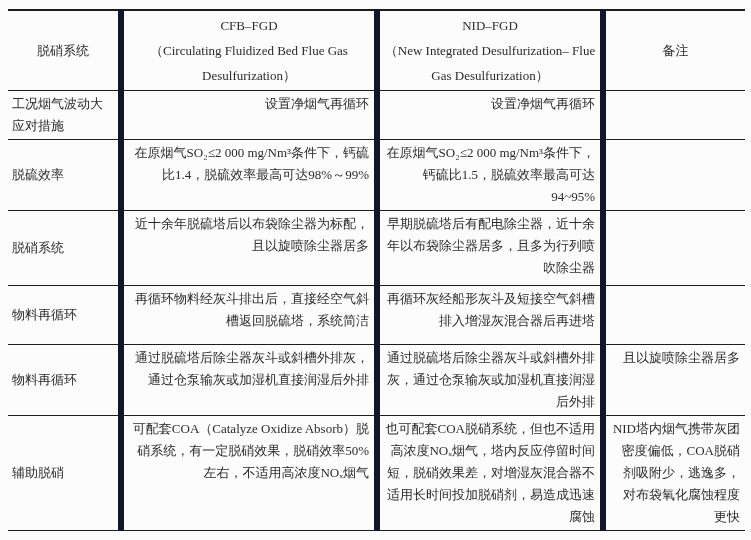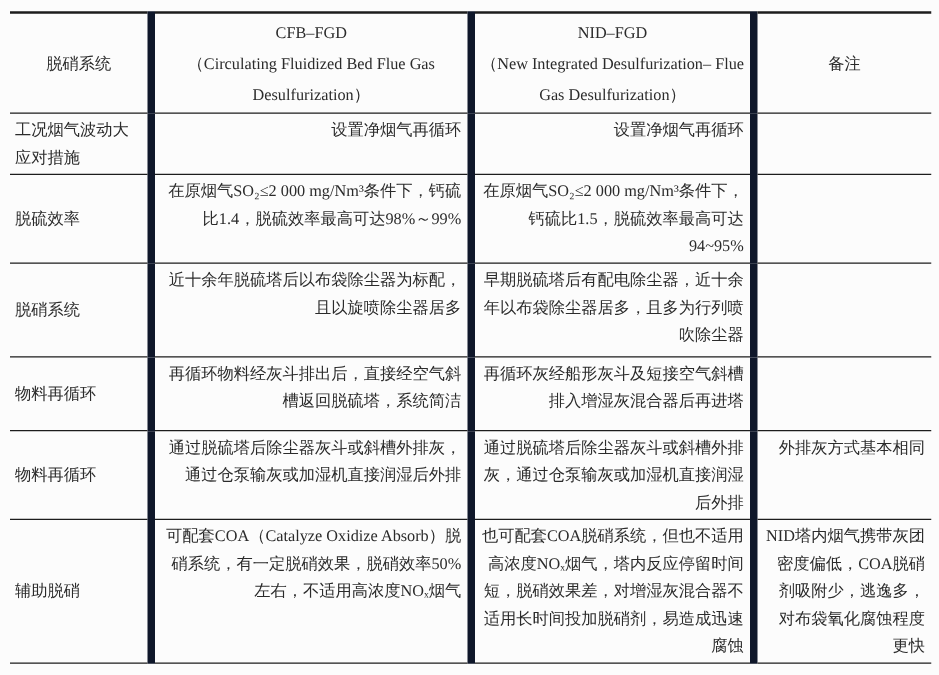--- a/index.html
+++ b/index.html
@@ -118,21 +118,21 @@
       <tr class="r5">
         <td class="item">物料再循环</td>
         <td class="val">再循环物料经灰斗排出后，直接经空气斜槽返回脱硫塔，系统简洁</td>
         <td class="val">再循环灰经船形灰斗及短接空气斜槽排入增湿灰混合器后再进塔</td>
         <td class="val"></td>
       </tr>
       <tr class="r6">
         <td class="item">物料再循环</td>
         <td class="val">通过脱硫塔后除尘器灰斗或斜槽外排灰，通过仓泵输灰或加湿机直接润湿后外排</td>
         <td class="val">通过脱硫塔后除尘器灰斗或斜槽外排灰，通过仓泵输灰或加湿机直接润湿后外排</td>
-        <td class="val">外排灰方式基本相同</td>
+        <td class="val">且以旋喷除尘器居多</td>
       </tr>
       <tr class="r7">
         <td class="item">辅助脱硝</td>
         <td class="val">可配套COA（Catalyze Oxidize Absorb）脱硝系统，有一定脱硝效果，脱硝效率50%左右，不适用高浓度NOₓ烟气</td>
         <td class="val">也可配套COA脱硝系统，但也不适用高浓度NOₓ烟气，塔内反应停留时间短，脱硝效果差，对增湿灰混合器不适用长时间投加脱硝剂，易造成迅速腐蚀</td>
         <td class="val">NID塔内烟气携带灰团密度偏低，COA脱硝剂吸附少，逃逸多，对布袋氧化腐蚀程度更快</td>
       </tr>
 
     </tbody>
   </table>

